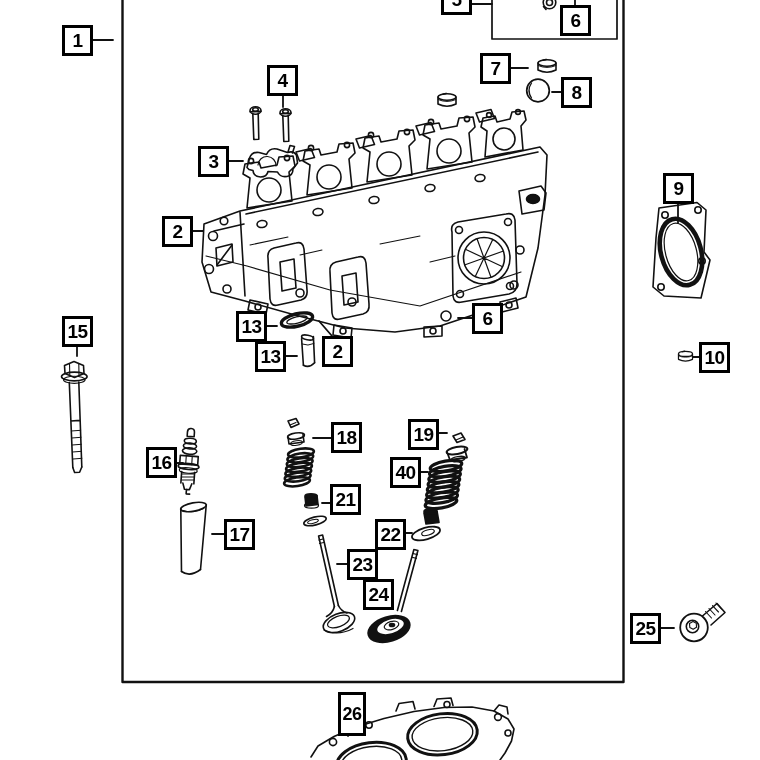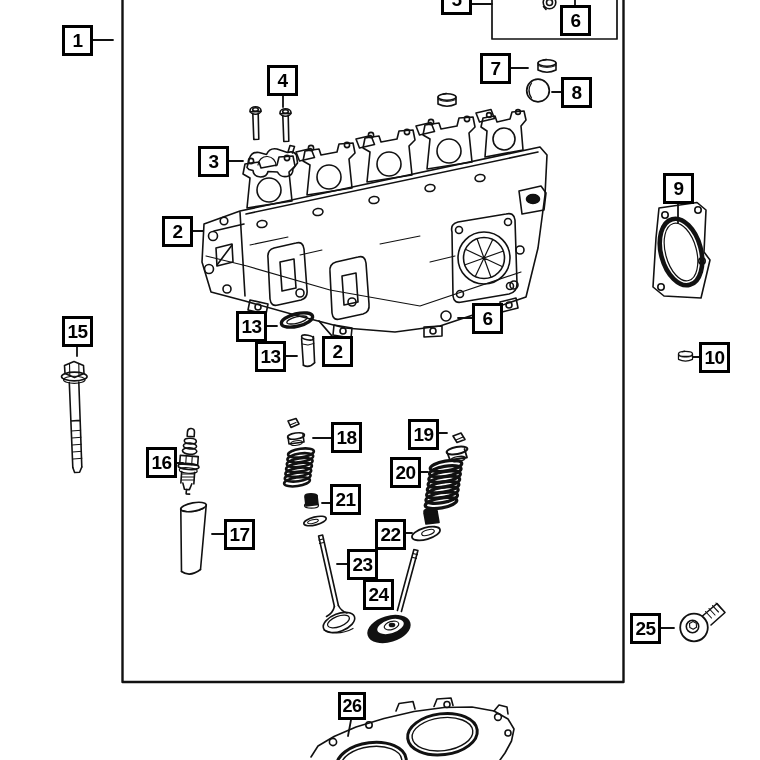--- a/index.html
+++ b/index.html
@@ -4,21 +4,21 @@
 <style>
   html,body{margin:0;padding:0;background:#fff;}
   .stage{position:relative;width:760px;height:760px;background:#fff;overflow:hidden;
          font-family:"Liberation Sans",sans-serif;}
   .stage > svg{position:absolute;left:0;top:0;}
   .co{position:absolute;box-sizing:border-box;width:31px;height:31px;
       border:3px solid #000;background:#fff;display:flex;align-items:center;
       justify-content:center;z-index:5;cursor:pointer;}
   .co span{font-weight:bold;font-size:19px;color:#000;line-height:1;
            font-family:"Liberation Sans",sans-serif;letter-spacing:-0.5px;}
-  .co.sm{width:28px;height:28px;}
+  .co.sm{width:28px;height:44px;}
   .co.sm span{font-size:18px;}
 </style>
 </head>
 <body>
 
 <div class="stage">
 
 <svg width="760" height="760" viewBox="0 0 760 760">
   <g stroke="#111" fill="none" stroke-width="1.6" stroke-linecap="round" stroke-linejoin="round">
 
@@ -389,21 +389,21 @@
 <div class="co" style="left:224px;top:519px">
       <span>17</span>
     </div>
 <div class="co" style="left:331px;top:422px">
       <span>18</span>
     </div>
 <div class="co" style="left:408px;top:419px">
       <span>19</span>
     </div>
 <div class="co" style="left:390px;top:457px">
-      <span>20</span>
+      <span>40</span>
     </div>
 <div class="co" style="left:330px;top:484px">
       <span>21</span>
     </div>
 <div class="co" style="left:375px;top:519px">
       <span>22</span>
     </div>
 <div class="co" style="left:347px;top:549px">
       <span>23</span>
     </div>

